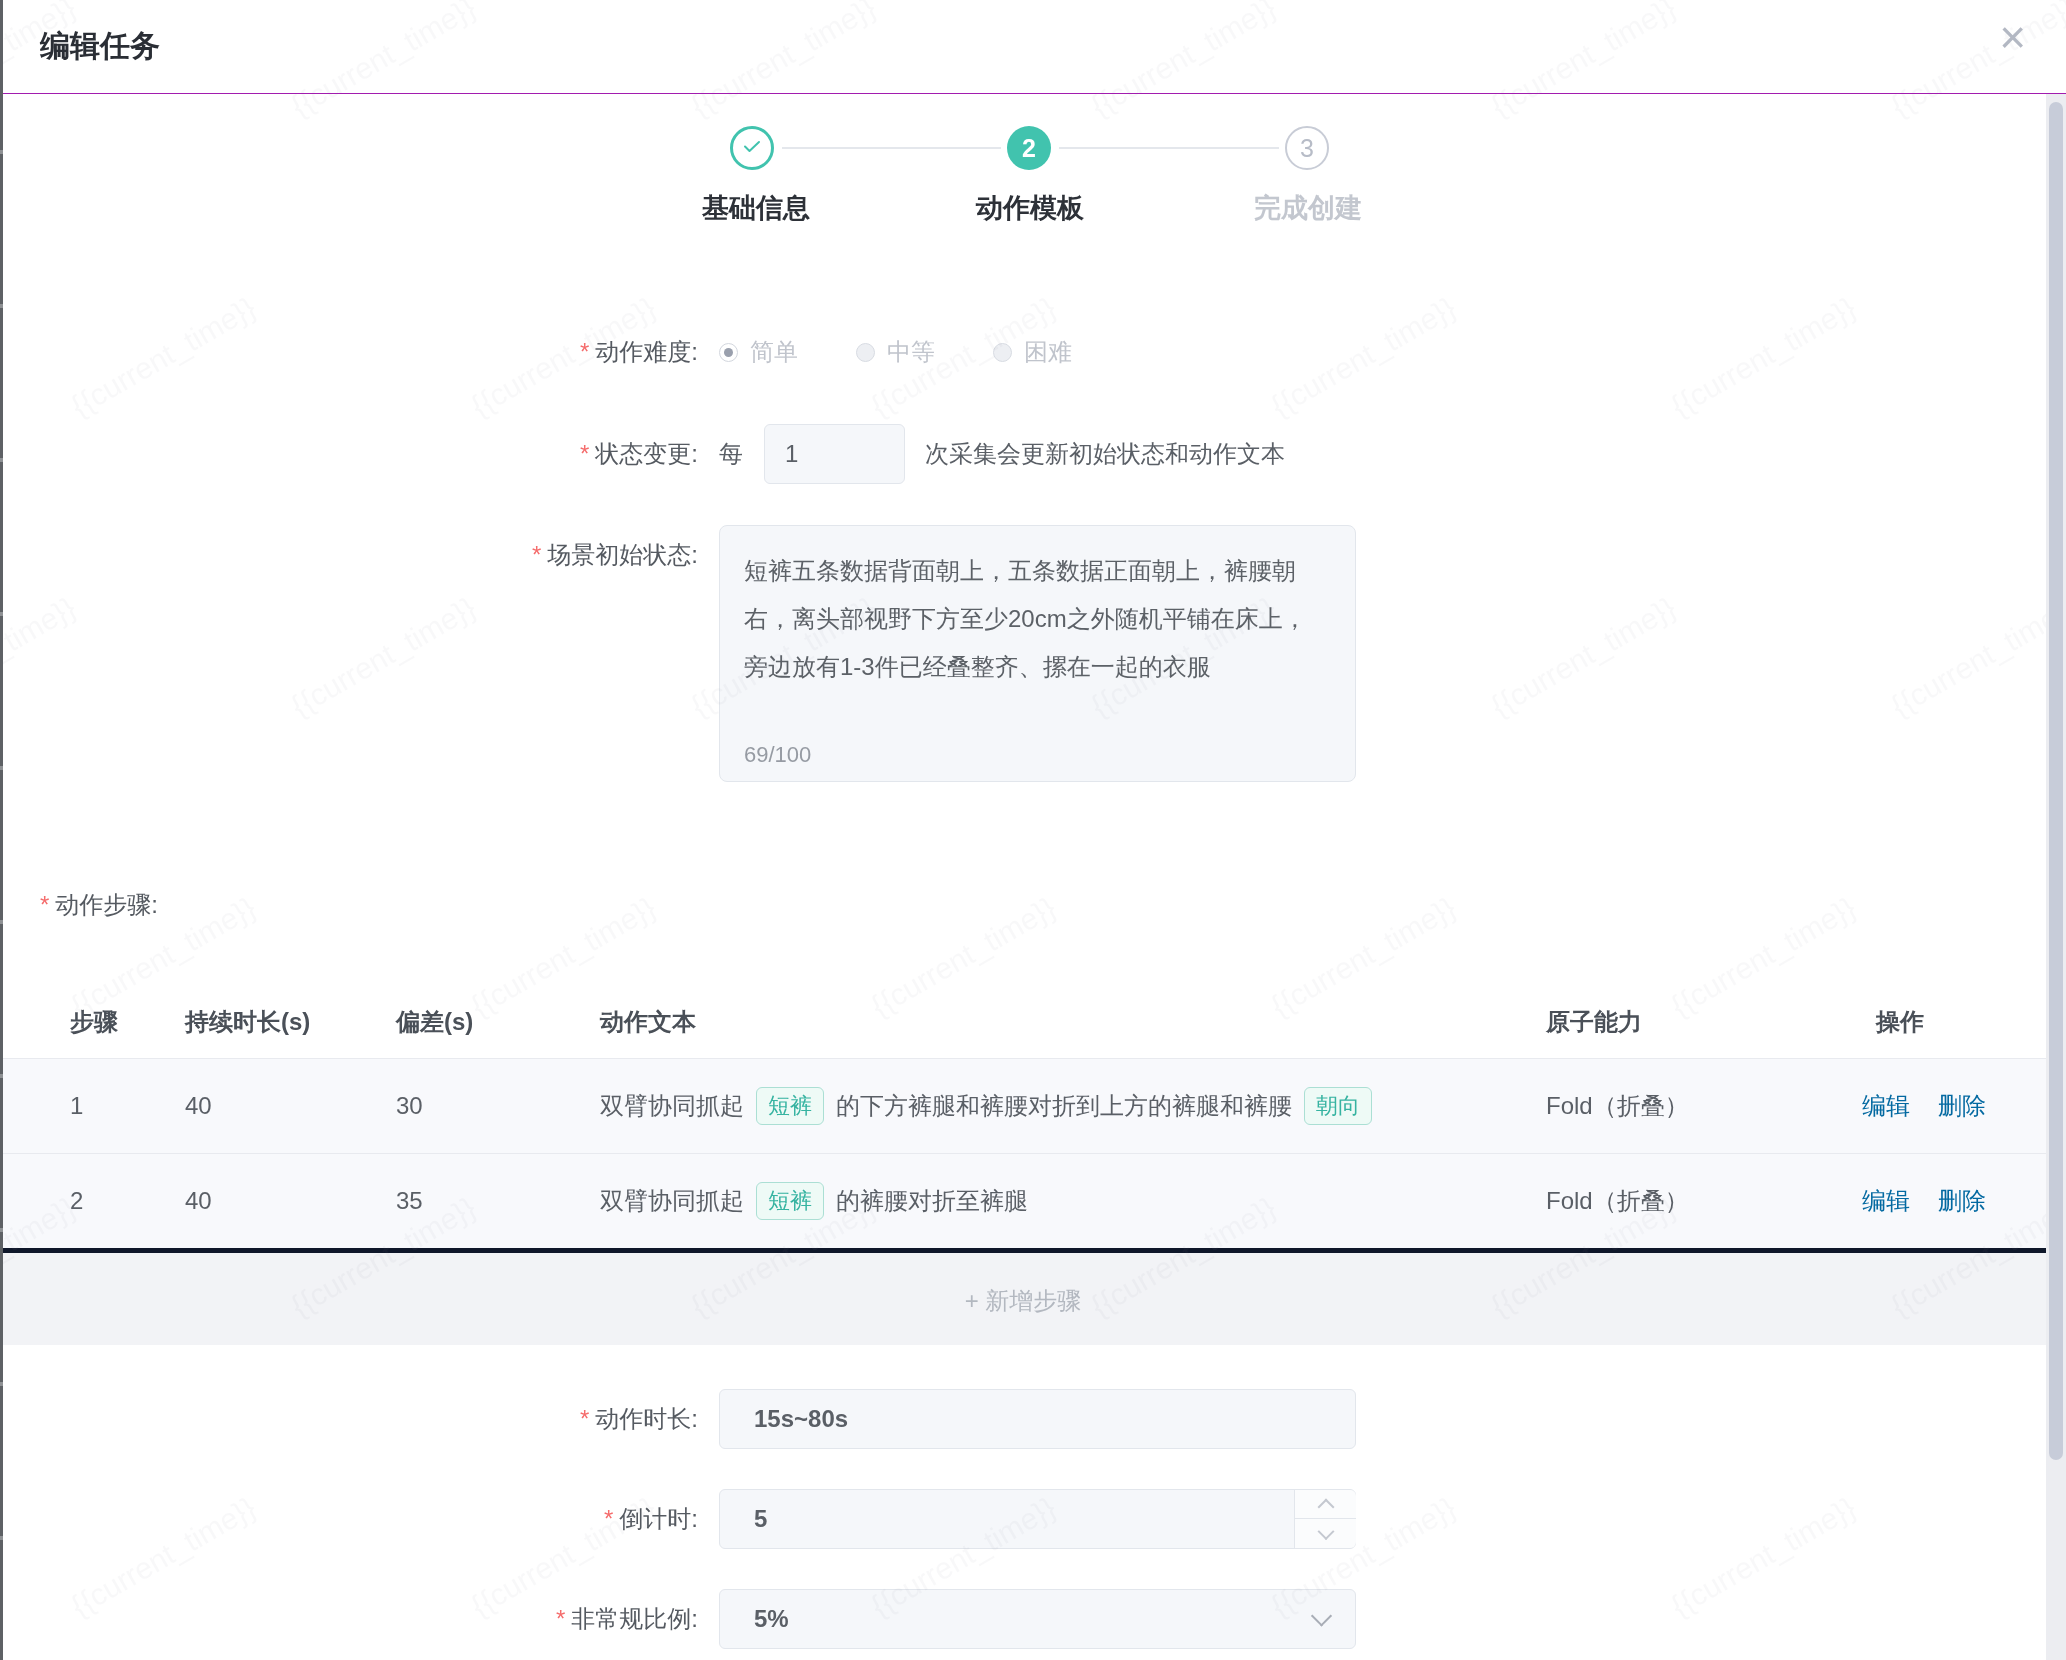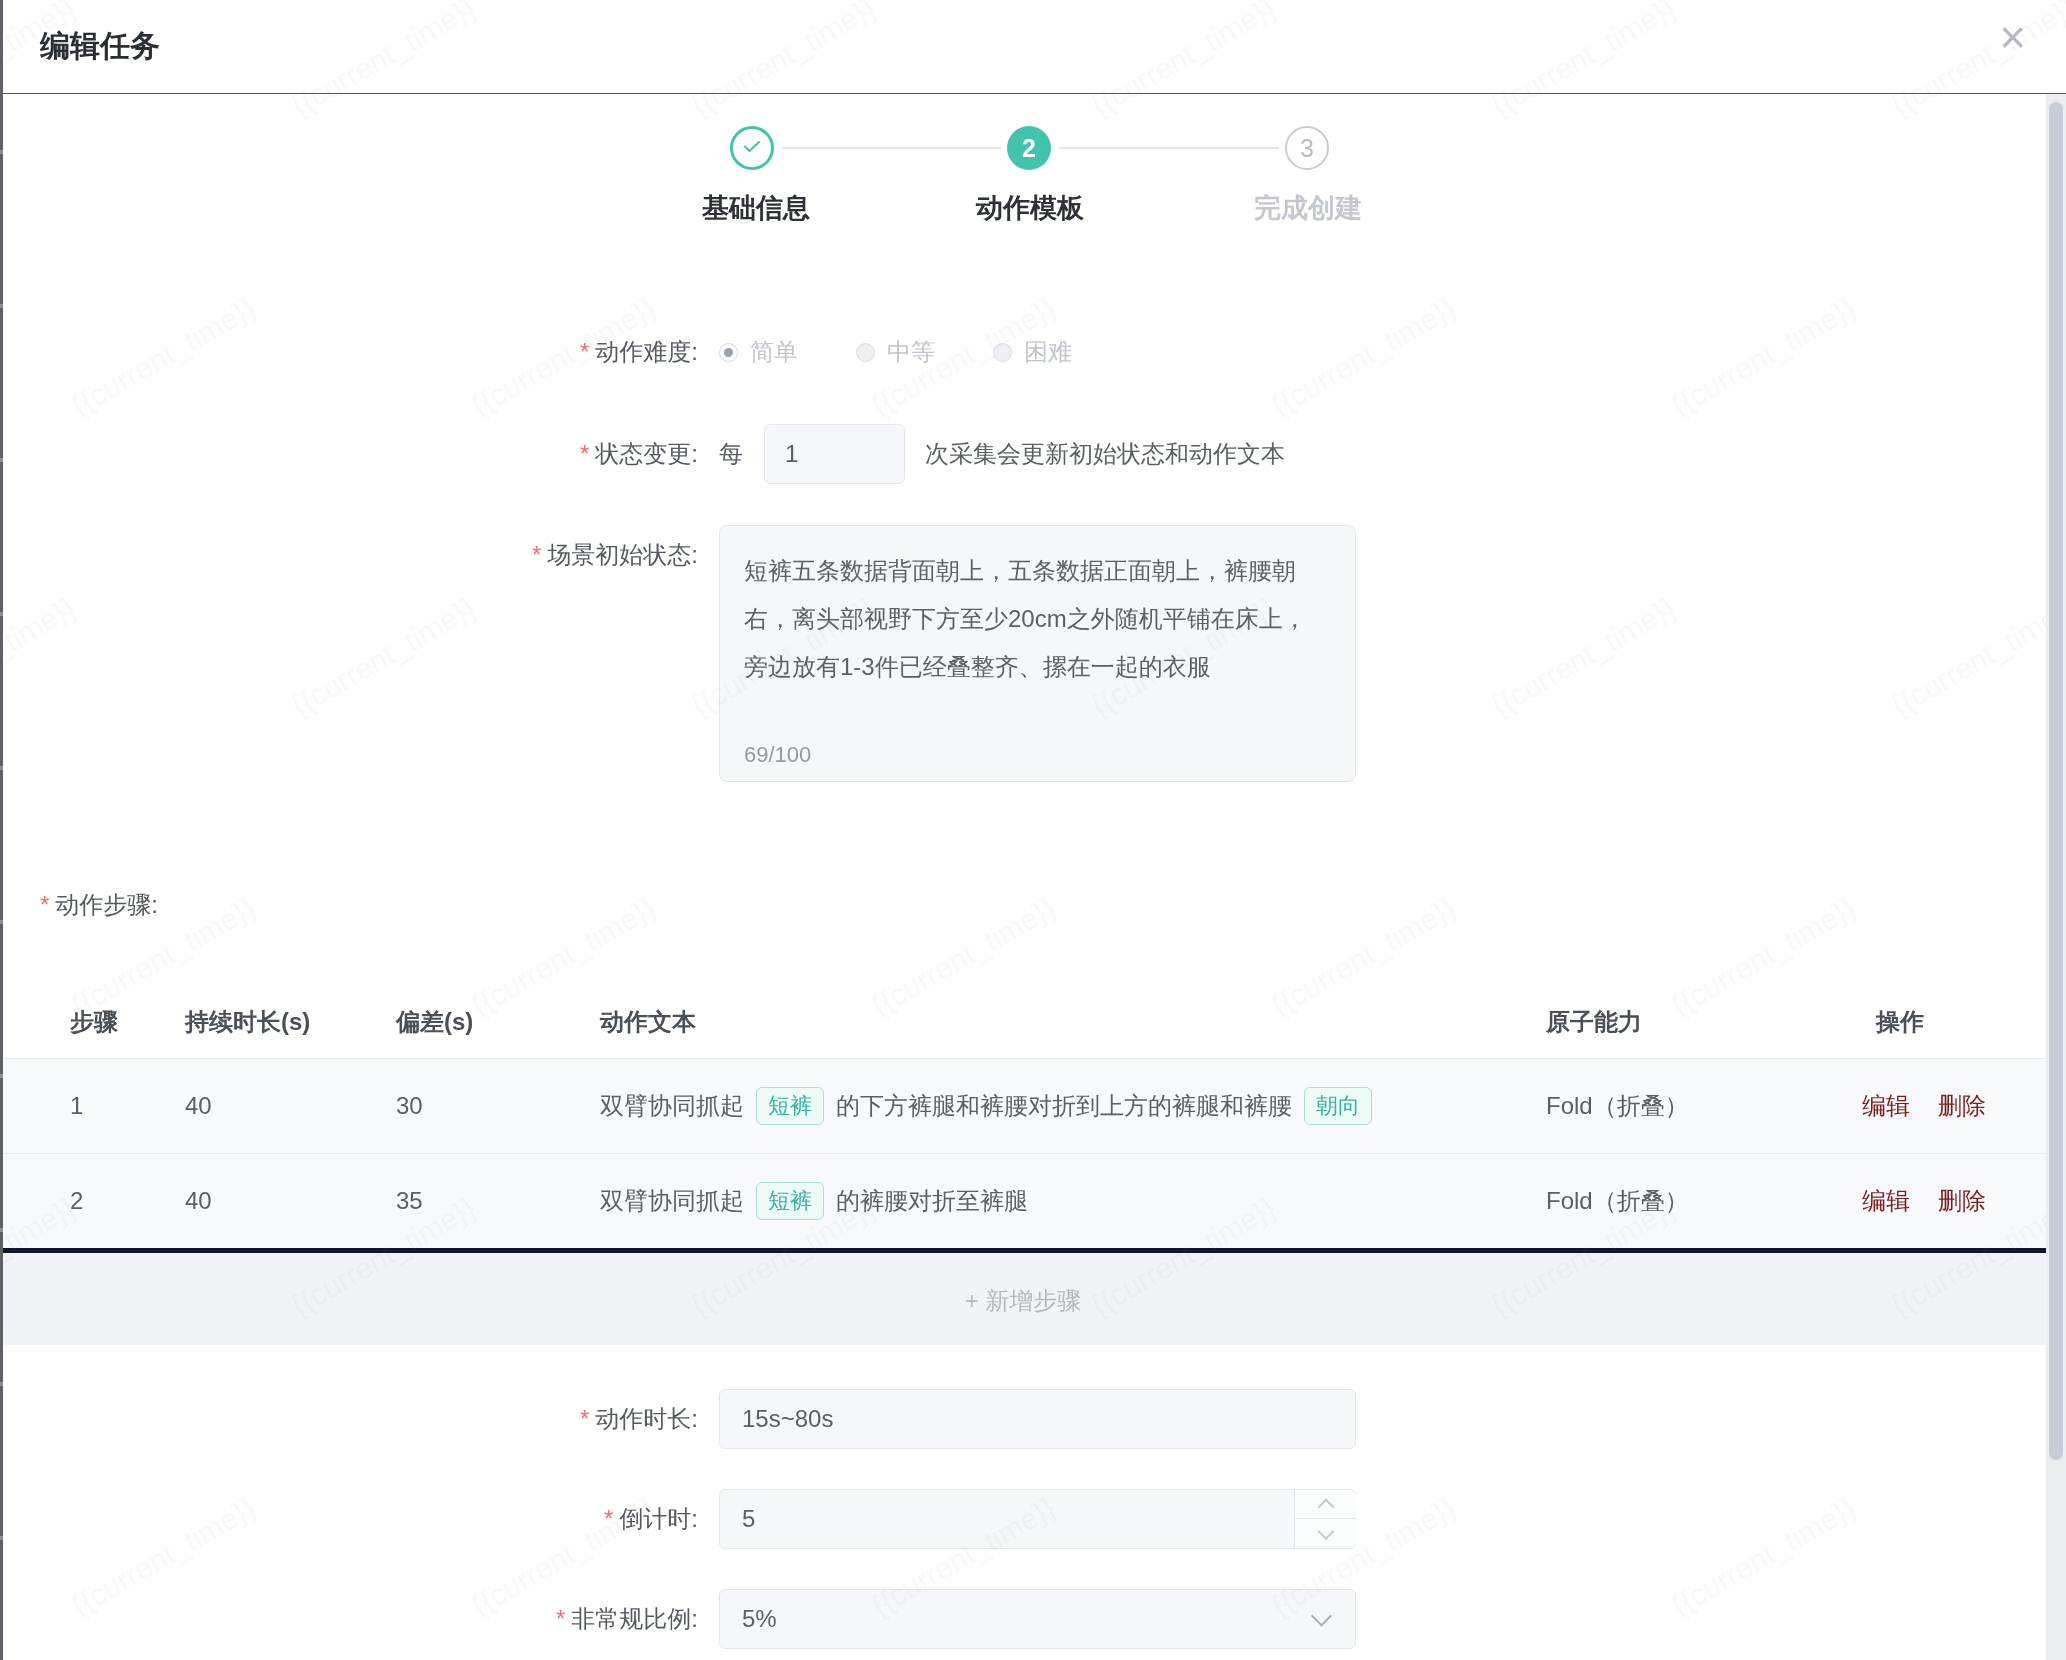--- a/index.html
+++ b/index.html
@@ -49,25 +49,25 @@
   .combo-val{color:#3fc6b3;margin-left:6px;}
   
   .steps-label{position:absolute;left:40px;top:875px;height:60px;line-height:60px;font-size:24px;color:#555a61;}
   
   .tbl-header{position:absolute;left:0;top:985px;width:2046px;height:73px;}
   .tbl-header .th{position:absolute;top:0;height:73px;line-height:73px;font-size:24px;font-weight:700;color:#4a5058;}
   .tbl-row{position:absolute;left:0;width:2046px;height:95px;background:#f8f9fc;border-top:1px solid #e8eaef;box-sizing:border-box;}
   .tbl-row .td{position:absolute;top:0;height:94px;line-height:94px;font-size:24px;color:#5a5f66;}
   .action-cell{display:flex;align-items:center;gap:12px;white-space:nowrap;}
   .tag{display:inline-block;line-height:1;padding:7px 11px;font-size:22px;color:#36b3a1;background:#eefaf6;border:1px solid #abdfd4;border-radius:6px;}
-  .op-link{color:#7f1d1d;margin-right:28px;cursor:pointer;}
+  .op-link{color:#0369a1;margin-right:28px;cursor:pointer;}
   .add-band{position:absolute;left:0;top:1248px;width:2046px;height:97px;background:#f2f3f6;border-top:5px solid #0f172a;box-sizing:border-box;
     text-align:center;line-height:96px;font-size:24px;color:#b3b8c0;cursor:pointer;}
   
-  .wide-input{position:absolute;left:719px;width:637px;height:60px;line-height:58px;padding-left:22px;font-size:24px;}
+  .wide-input{position:absolute;left:719px;width:637px;height:60px;line-height:58px;padding-left:34px;font-size:24px;font-weight:bold;}
   .spinner{position:absolute;right:0;top:0;width:61px;height:58px;border-left:1px solid #e2e6ec;box-sizing:border-box;}
   .spin-btn{position:absolute;left:0;width:61px;height:29px;background:#fbfcfd;box-sizing:border-box;cursor:pointer;}
   .spin-up{top:0;border-top-right-radius:6px;border-bottom:1px solid #e2e6ec;}
   .spin-down{top:29px;border-bottom-right-radius:6px;}
   .chev{position:absolute;left:50%;top:50%;width:10px;height:10px;border-right:2px solid #c4c8d0;border-bottom:2px solid #c4c8d0;}
   .chev.up{transform:translate(-50%,-25%) rotate(-135deg);}
   .chev.down{transform:translate(-50%,-70%) rotate(45deg);}
   .select-chev{position:absolute;right:26px;top:50%;width:13px;height:13px;border-right:2px solid #a8adb6;border-bottom:2px solid #a8adb6;transform:translateY(-70%) rotate(45deg);}
   
   .scrollbar-track{position:absolute;right:0;top:94px;width:20px;height:1566px;background:#ecedf1;z-index:6;}

